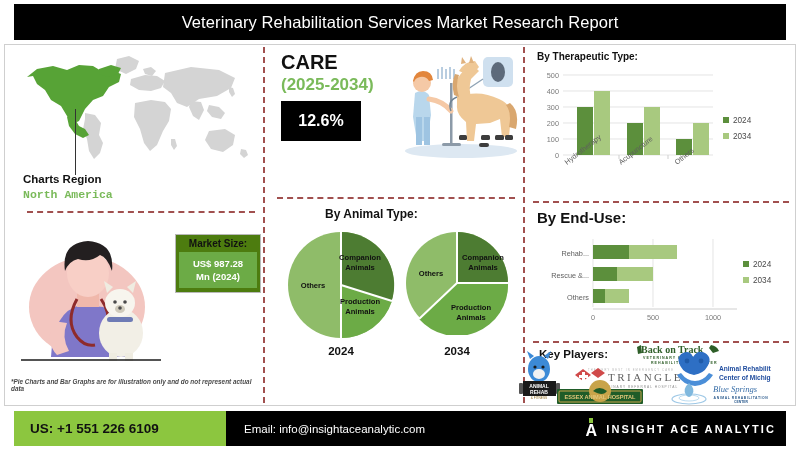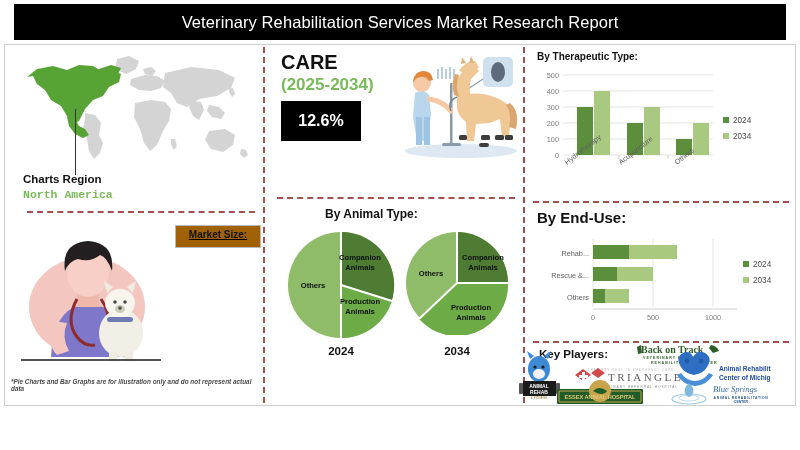--- a/index.html
+++ b/index.html
@@ -48,24 +48,23 @@
     position: absolute; left: 18px; top: 128px; font-size: 11.5px; font-weight: bold; color: #111;
   }
   .leading-region-val {
     position: absolute; left: 18px; top: 143px; font-size: 11.5px; font-weight: bold; color: #7aba5a; font-family: Liberation Mono, monospace;
   }
   .hsep.left { left: 22px; width: 228px; top: 166px; }
 
   .vet-img { position: absolute; left: 12px; top: 184px; width: 148px; height: 140px; }
 
   .ms-box {
-    position: absolute; left: 170px; top: 180px; width: 86px;
-    border: 1px solid #b9b9b9; background: #a16207; padding: 3px 3px 4px;
+    position: absolute; left: 170px; top: 189px; width: 86px;
+    border: 1px solid #b9b9b9; background: #4d7c0f; padding: 3px 3px 4px;
     text-align: center;
-    text-decoration: underline;
   }
   .ms-title { font-size: 10px; font-weight: bold; color: #111; margin-bottom: 3px; }
   .ms-val {
     background: #6cab46; color: #fff; font-size: 9.5px; font-weight: bold;
     padding: 5px 2px; line-height: 13px;
   }
   .footnote {
     position: absolute; left: 6px; top: 333px; width: 250px;
     font-size: 6.4px; font-style: italic; font-weight: bold; color: #4a4a4a;
     font-family: "Liberation Sans", sans-serif;
@@ -230,20 +229,24 @@
         <circle cx="103" cy="79" r="1.8" fill="#4a4a4a"></circle>
         <rect x="90" y="88" width="26" height="5" rx="2.5" fill="#6e7bb5"></rect>
         <path d="M92 124 h8 v8 h-8 z" fill="#efece1"></path>
         <path d="M108 124 h8 v8 h-8 z" fill="#efece1"></path>
         <line x1="4" y1="131" x2="144" y2="131" stroke="#1a1a1a" stroke-width="1.6"></line>
       </svg>
     </div>
 
     <div class="ms-box">
       <div class="ms-title">Market Size:</div>
+      <div class="ms-val">
+        <div>US$ 987.28</div>
+        <div>Mn (2024)</div>
+      </div>
     </div>
 
     <div class="footnote">*Pie Charts and Bar Graphs are for illustration only and do not represent actual data</div>
 
     <div class="cagr-label">CARE</div>
     <div class="cagr-years">(2025-2034)</div>
     <div class="cagr-pill">12.6%</div>
 
     <div class="horse-img">
       <svg width="126" height="105" viewBox="0 0 126 105">
@@ -466,14 +469,27 @@
           <path d="M176 38 q7 6 3 12 q-3 4 -6 0 q-4 -6 3 -12 z" fill="#7fb8de"></path>
           <text x="200" y="47" font-family="Liberation Serif, serif" font-size="8.6" font-style="italic" fill="#3a6fa8">Blue Springs</text>
           <text x="228" y="53.5" font-size="3.4" font-weight="bold" fill="#2d5c8e" text-anchor="middle" letter-spacing=".6">ANIMAL REHABILITATION</text>
           <text x="228" y="58" font-size="3.4" font-weight="bold" fill="#2d5c8e" text-anchor="middle">CENTER</text>
         </g>
       </svg>
     </div>
 
   </div>
 
+  <div class="footer">
+    <div class="footer-phone">US: +1 551 226 6109</div>
+    <div class="footer-dark">
+      <div class="footer-email">Email: info@insightaceanalytic.com</div>
+      <div class="footer-brand">
+        <div class="brand-mark">
+          <div class="brand-dot"></div>
+          <span>A</span>
+        </div>
+        <div class="brand-text">INSIGHT ACE ANALYTIC</div>
+      </div>
+    </div>
+  </div>
 
 </div>
 
 </body></html>

